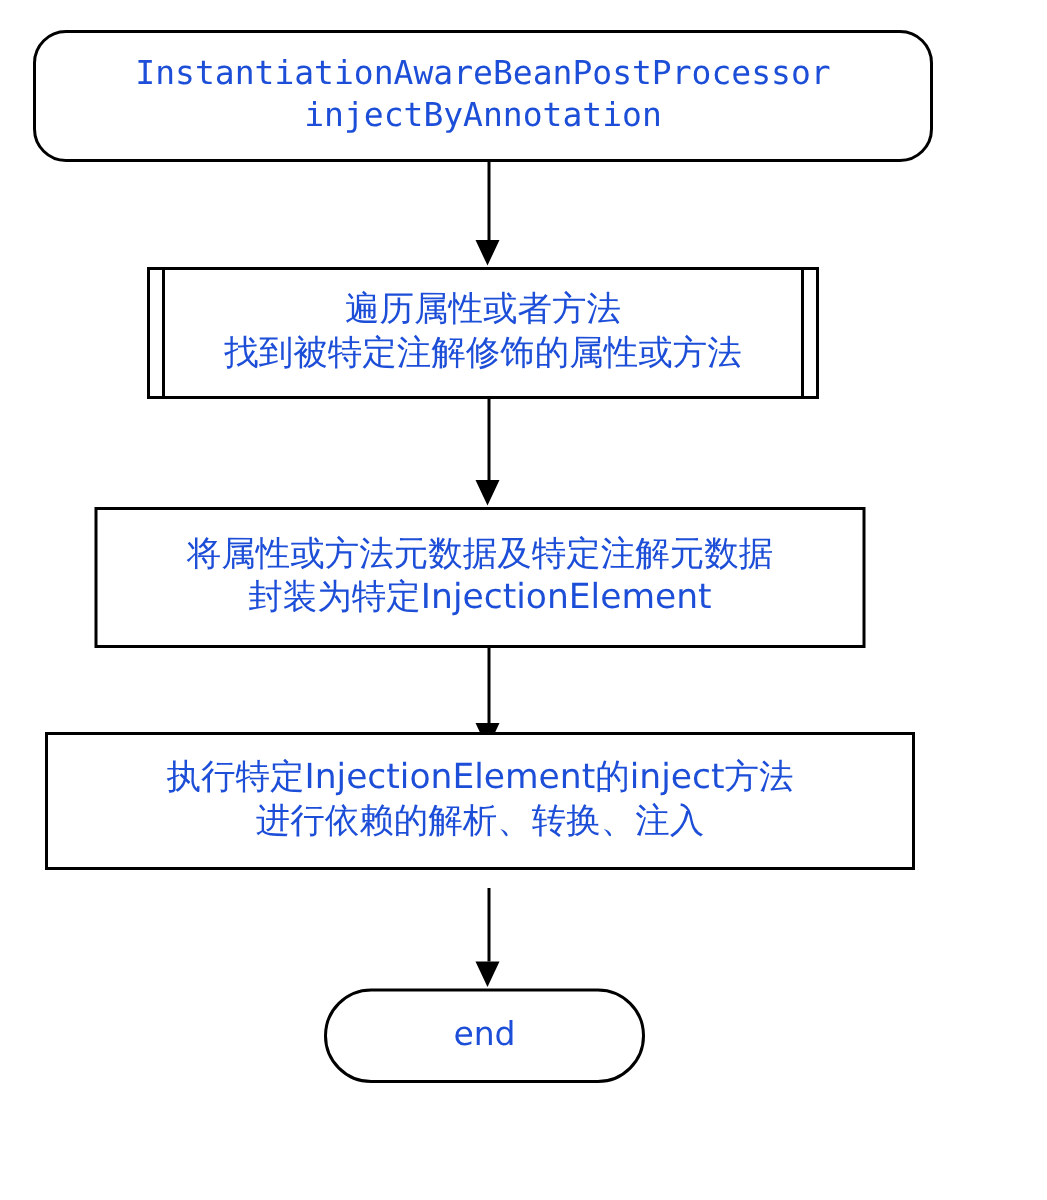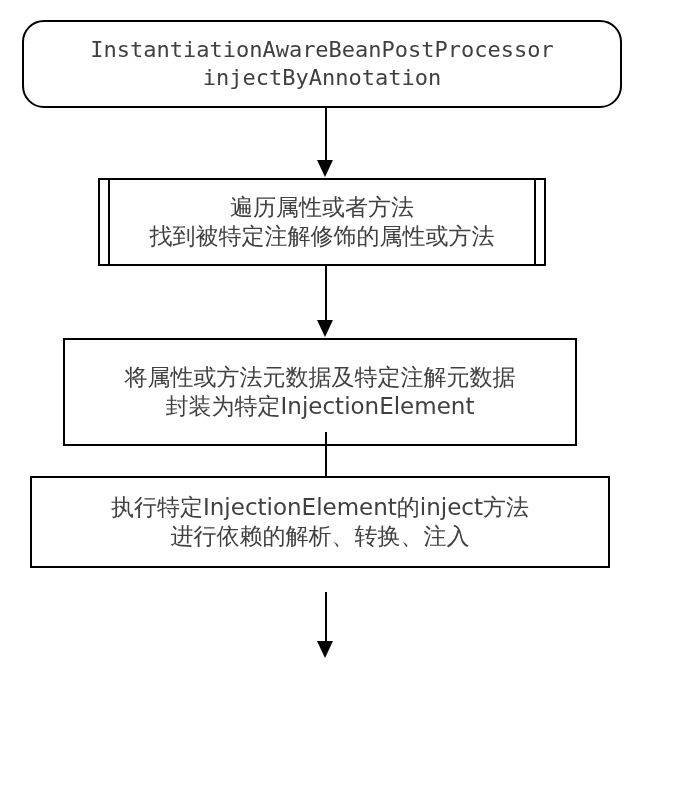--- a/index.html
+++ b/index.html
@@ -18,21 +18,21 @@
   }
 
   
   .node-text {
     position: absolute;
     left: 0;
     right: 0;
     top: 50%;
     transform: translateY(-50%);
     text-align: center;
-    color: #404040;
+    color: #1d4ed8;
     white-space: pre;
     line-height: 1.28;
     pointer-events: none;
   }
 
   
   .terminator {
     position: absolute;
     box-sizing: border-box;
     background: #ffffff;
@@ -108,30 +108,33 @@
   <div class="subroutine" style="left:98px; top:178px; width:448px; height:88px;">
     <div class="inner-rule left"></div>
     <div class="inner-rule right"></div>
     <div class="node-text t-sans fs-21">遍历属性或者方法
 找到被特定注解修饰的属性或方法</div>
   </div>
 
   <div class="connector" style="left:325px; top:266px; height:54px;"></div>
   <div class="arrowhead" style="left:317px; top:320px;"></div>
 
-  <div class="process" style="left:63px; top:338px; width:514px; height:108px;">
+  <div class="process" style="left:63px; top:338px; width:514px; height:94px;">
     <div class="node-text t-sans fs-21">将属性或方法元数据及特定注解元数据
 封装为特定InjectionElement</div>
   </div>
 
   <div class="connector" style="left:325px; top:432px; height:50px;"></div>
   <div class="arrowhead" style="left:317px; top:482px;"></div>
 
-  <div class="process" style="left:30px; top:476px; width:580px; height:92px;">
+  <div class="process" style="left:30px; top:488px; width:580px; height:92px;">
     <div class="node-text t-sans fs-21">执行特定InjectionElement的inject方法
 进行依赖的解析、转换、注入</div>
   </div>
 
   <div class="connector" style="left:325px; top:592px; height:49px;"></div>
   <div class="arrowhead" style="left:317px; top:641px;"></div>
 
+  <div class="terminator end" style="left:216px; top:659px; width:214px; height:63px;">
+    <div class="node-text t-sans fs-22">end</div>
+  </div>
 
 </div>
 
 </body></html>

